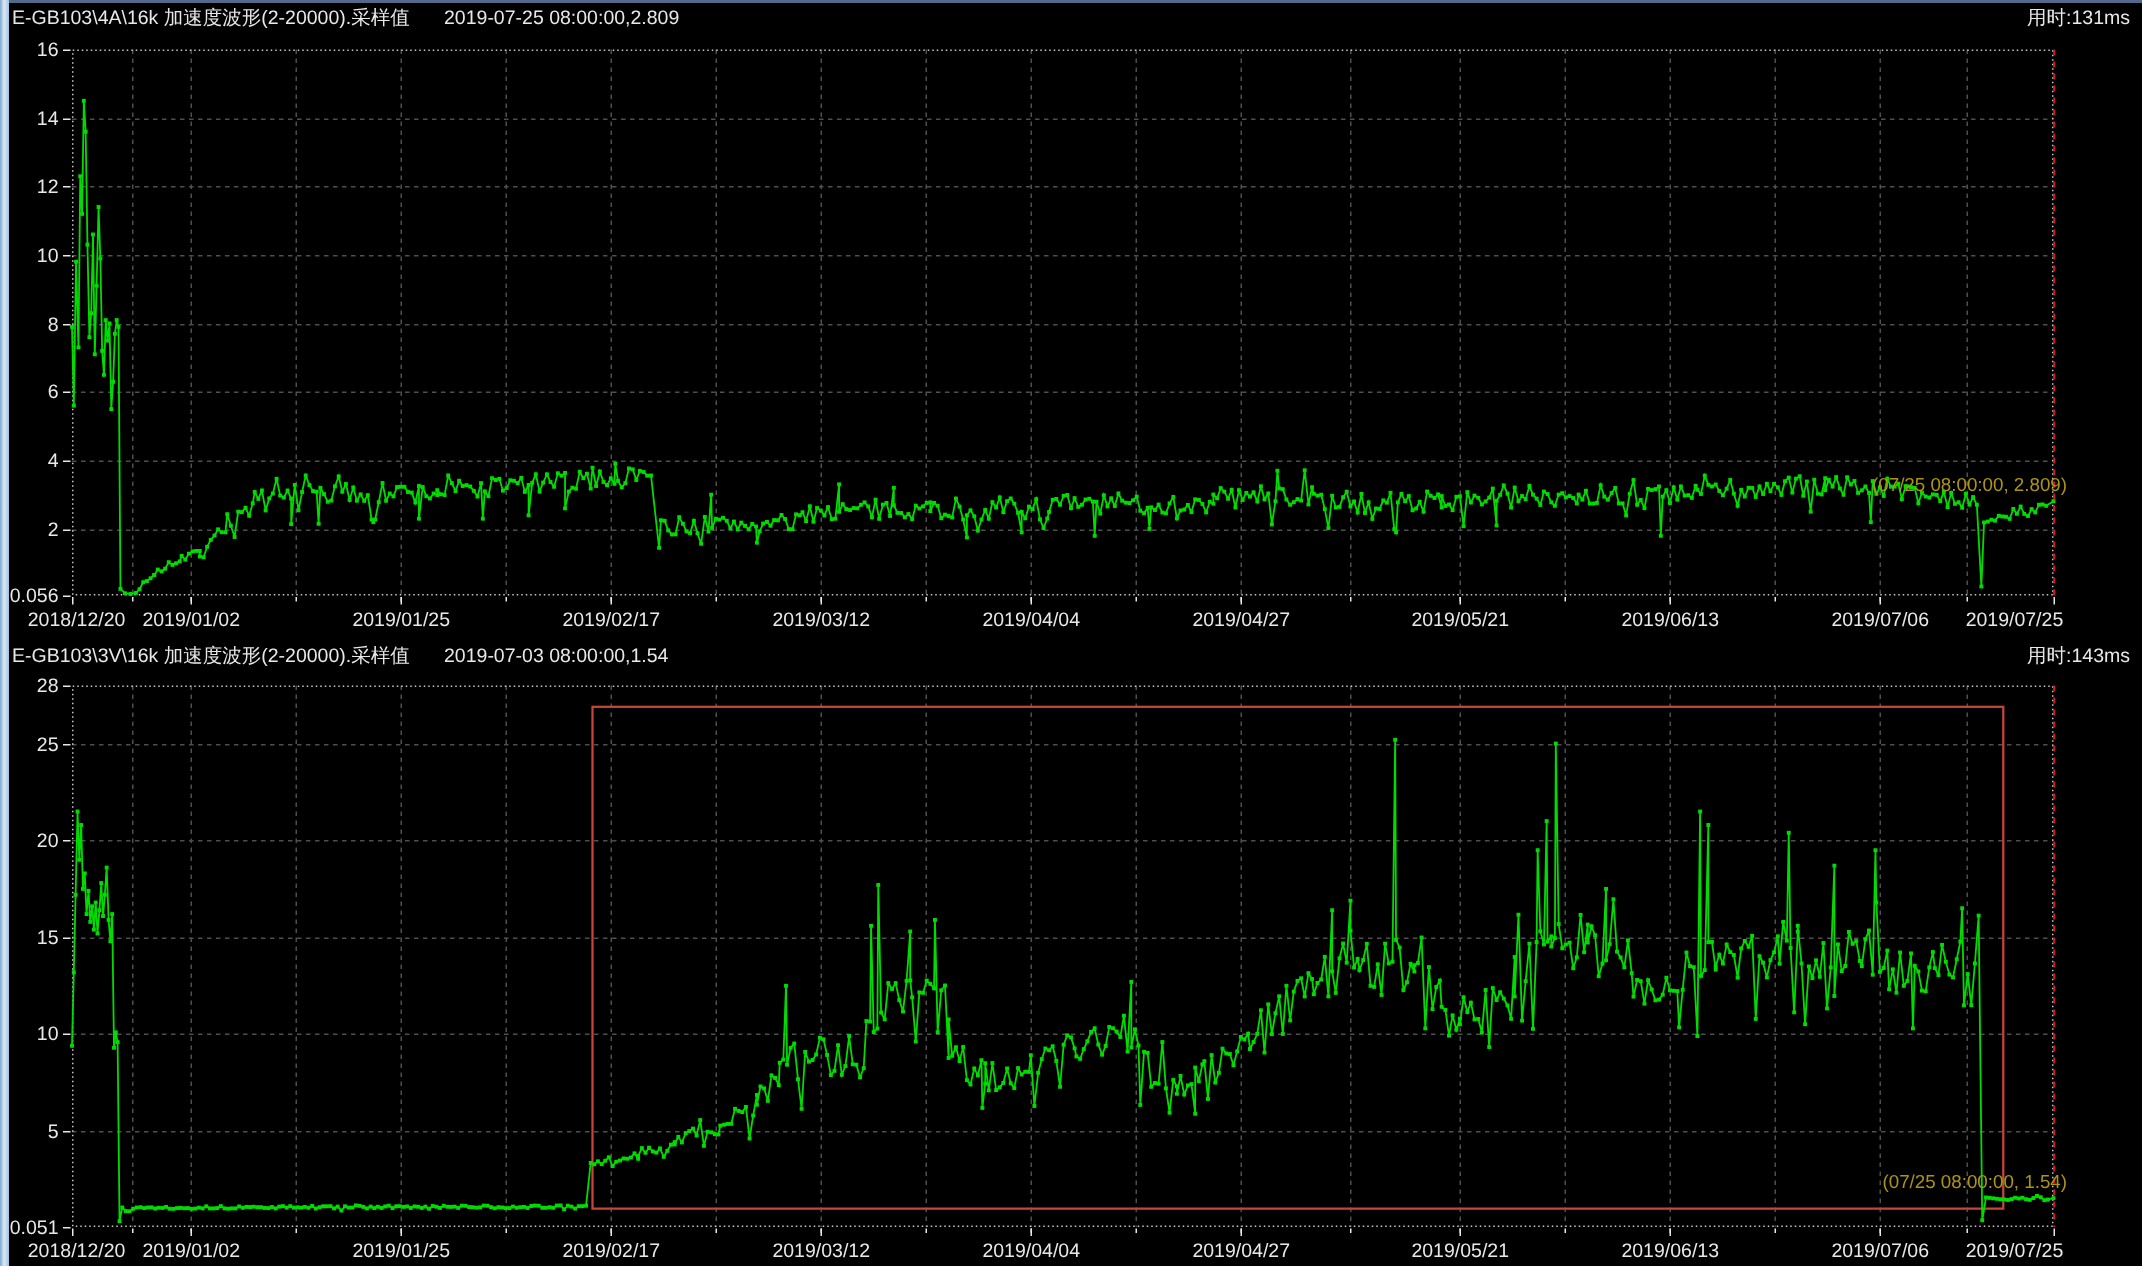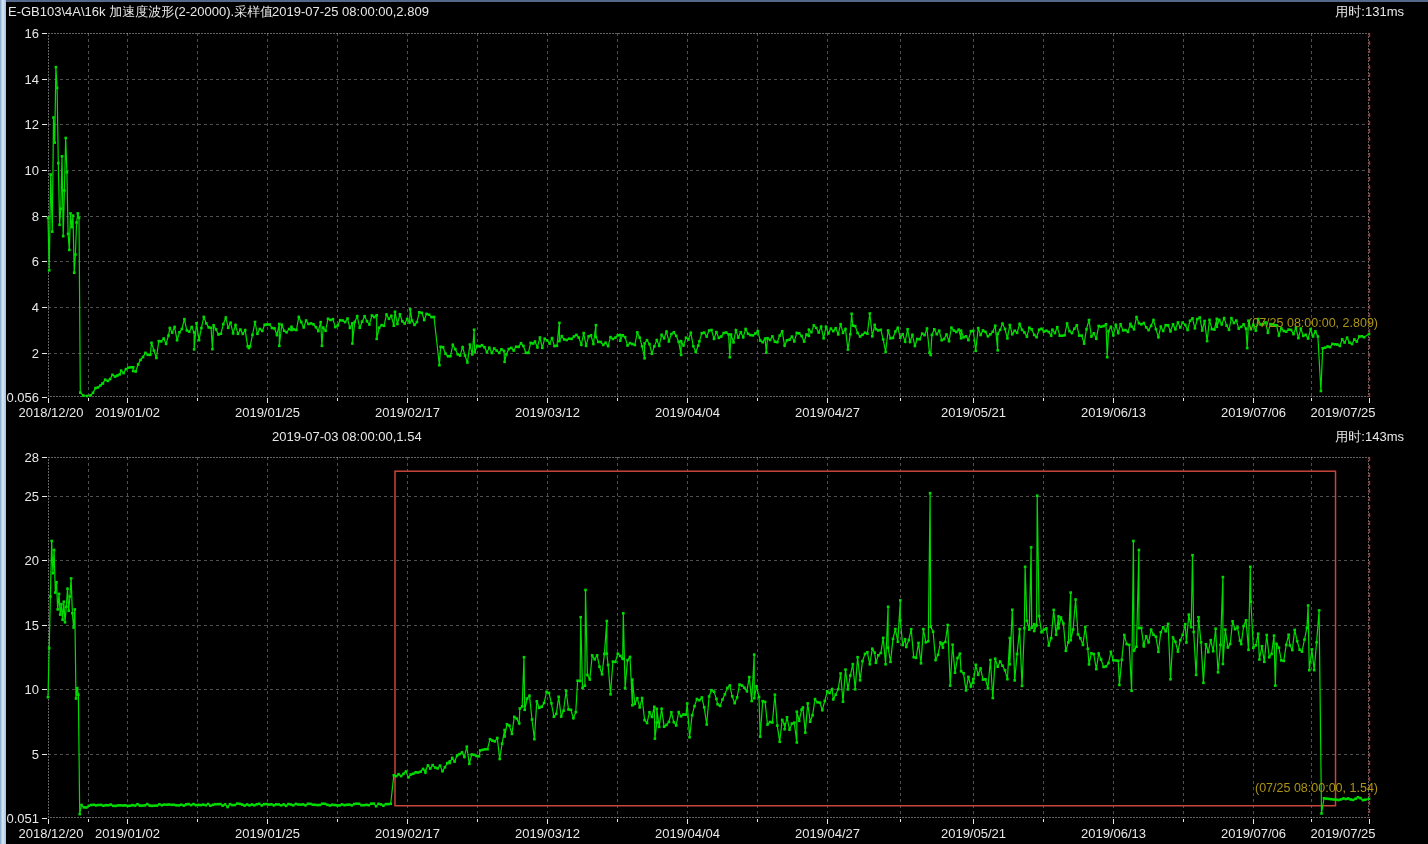--- a/index.html
+++ b/index.html
@@ -5,40 +5,41 @@
   html,body{margin:0;padding:0;background:#000;}
   body{width:1428px;height:844px;overflow:hidden;position:relative;
        font-family:"Liberation Sans","DejaVu Sans",sans-serif;}
   .win-border-left{position:absolute;left:0;top:0;width:6px;height:844px;z-index:5;
        background:linear-gradient(to right,#7ea6cc,#dce9f5 45%,#9fc2e4);}
   .win-border-top{position:absolute;left:0;top:0;width:1428px;height:2px;z-index:4;
        background:#53688a;}
   .hdr{position:absolute;left:0;width:1428px;height:22px;color:#e8e8e8;
        font-size:13px;line-height:22px;z-index:3;white-space:nowrap;text-decoration:underline;}
   .hdr .t-left{position:absolute;left:8px;}
-  .hdr .t-time{position:absolute;left:272px;}
-  .hdr .t-elapsed{position:absolute;right:24px;}
+  .hdr .t-time{position:absolute;left:296px;}
+  .hdr .t-elapsed{position:absolute;right:8px;}
   #hdr1{top:1px;}
   #hdr2{top:426px;}
   svg{position:absolute;left:0;top:0;z-index:1;}
   text{font-family:"Liberation Sans","DejaVu Sans",sans-serif;}
 </style>
 </head>
 <body>
 
 <div class="win-border-top"></div>
 <div class="win-border-left"></div>
 
 <div class="hdr" id="hdr1">
   <span class="t-left">E-GB103\4A\16k 加速度波形(2-20000).采样值</span>
   <span class="t-time">2019-07-25 08:00:00,2.809</span>
   <span class="t-elapsed">用时:131ms</span>
 </div>
 
 <div class="hdr" id="hdr2">
+  <span class="t-left">E-GB103\3V\16k 加速度波形(2-20000).采样值</span>
   <span class="t-time">2019-07-03 08:00:00,1.54</span>
   <span class="t-elapsed">用时:143ms</span>
 </div>
 
 <svg id="charts" width="1428" height="844" viewBox="0 0 1428 844">
     <g>
       <rect x="48" y="33" width="1321" height="364" fill="#000"></rect>
       <g stroke="#4f4f4f" stroke-width="1" stroke-dasharray="3 3">
         <line x1="48" y1="79.5" x2="1369" y2="79.5"></line>
         <line x1="48" y1="124.5" x2="1369" y2="124.5"></line>

